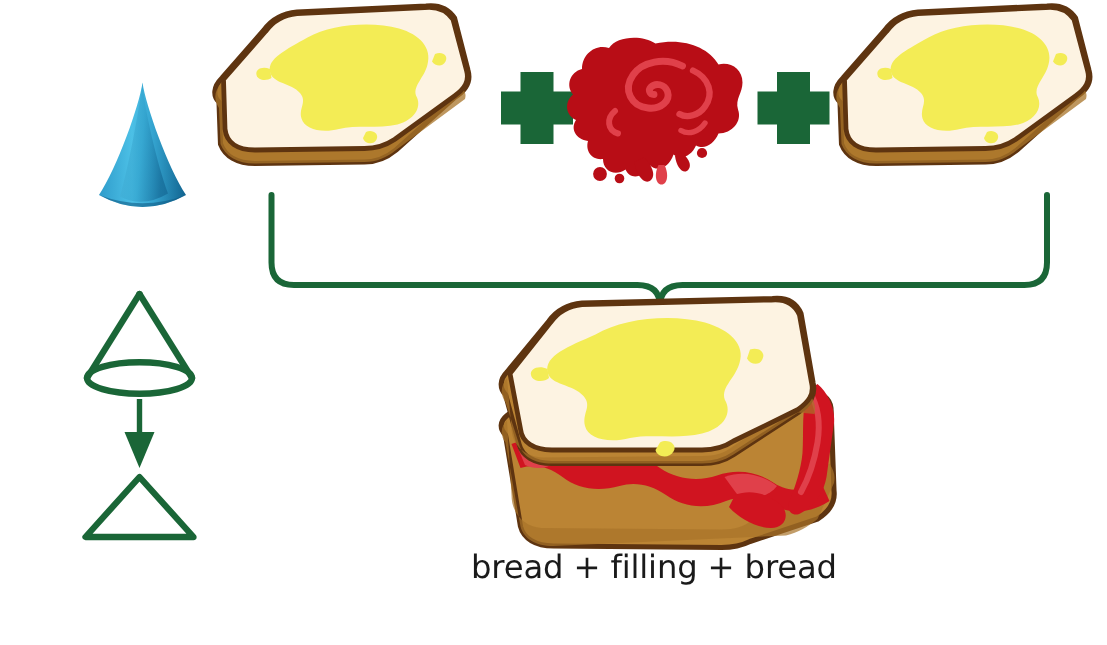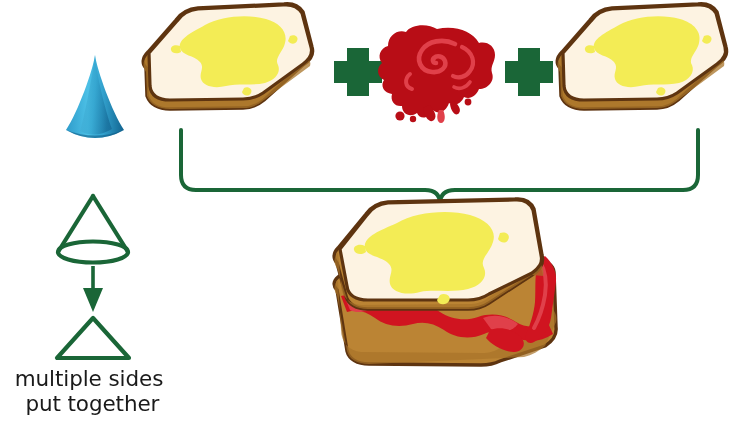--- a/index.html
+++ b/index.html
@@ -226,17 +226,16 @@
                C490,253 479,259 484,268 C488,277 481,286 468,289
                C452,293 433,289 420,292 C405,296 392,292 390,284
                C388,275 395,271 389,264 C382,256 367,257 365,248
                C363,237 379,231 397,223 Z" fill="#f3ec55"></path>
       <path d="M365,246 C359,243 353,246 354,250 C355,255 363,255 366,252 Z" fill="#f3ec55"></path>
       <path d="M500,233 C506,231 511,235 508,240 C506,244 500,243 498,239 Z" fill="#f3ec55"></path>
       <path d="M440,295 C445,292 452,296 449,301 C446,306 438,305 437,300 Z" fill="#f3ec55"></path>
     </g>
   </svg>
 
-  <div class="caption" id="caption-left">multiple sides
- put together</div>
-
+
+  <div class="caption" id="caption-right">bread + filling + bread</div>
 
 </div>
 
 </body></html>

